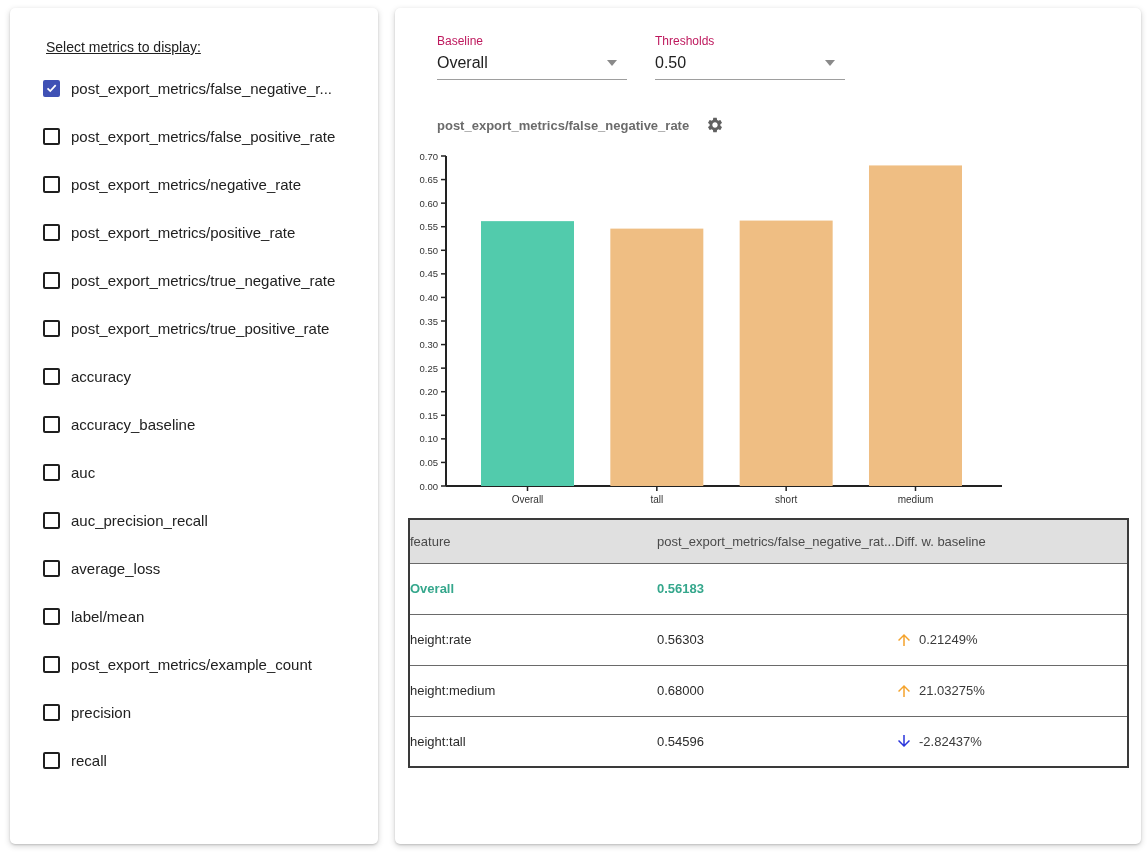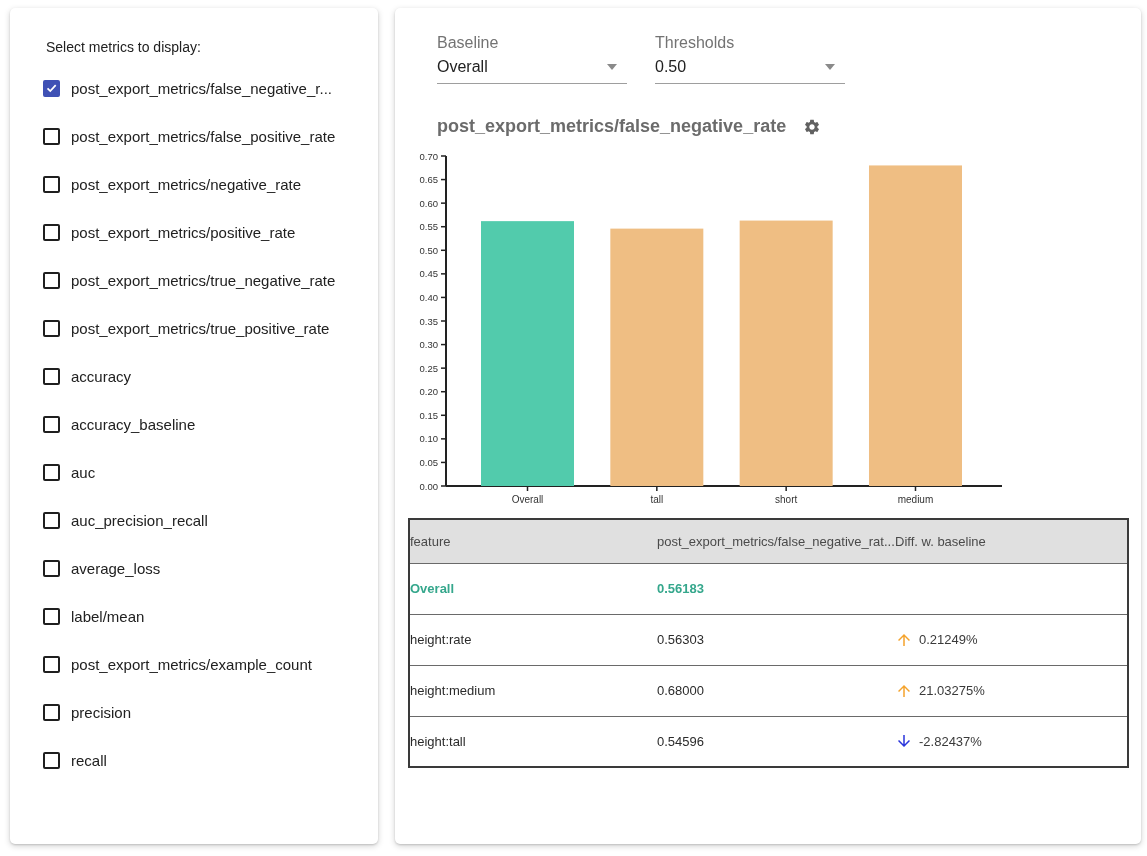--- a/index.html
+++ b/index.html
@@ -4,43 +4,43 @@
 <style>
   * { margin:0; padding:0; box-sizing:border-box; }
   html,body { width:1147px; height:856px; background:#ffffff;
     font-family:"Liberation Sans","DejaVu Sans",sans-serif; color:#212121; overflow:hidden; }
   .card { position:absolute; background:#fff; border-radius:5px;
     box-shadow:0 1px 2px rgba(0,0,0,.14), 0 2px 6px rgba(0,0,0,.18); }
   .left-card  { left:10px;  top:8px; width:368px; height:836px; }
   .right-card { left:395px; top:8px; width:746px; height:836px; }
 
   
-  .panel-title { position:absolute; left:36px; top:31px; font-size:14px; color:#212121; }
+  .panel-title { position:absolute; left:36px; top:31px; font-size:14px; color:#212121;text-decoration:underline; }
   .metric-list { position:absolute; left:33px; top:56px; right:8px; }
   .metric-item { height:48px; display:flex; align-items:center; cursor:pointer; }
   .cbox { width:17px; height:17px; border:2px solid #1f1f1f; border-radius:2px;
     flex:0 0 auto; display:flex; align-items:center; justify-content:center; background:#fff; }
   .cbox.checked { border-color:#3F51B5; background:#3F51B5; }
   .cbox svg { width:14px; height:14px; }
   .metric-label { margin-left:11px; font-size:15px; color:#212121; white-space:nowrap; }
   .metric-item.selected .metric-label { font-weight:normal; }
 
   
   .controls { position:absolute; left:42px; top:26px; display:flex; gap:28px; }
   .select-field { width:190px; cursor:pointer; }
-  .select-label { font-size:16px; color:#737373; margin-bottom:4px; }
+  .select-label { font-size:12px; color:#be185d; margin-bottom:4px; }
   .select-row { display:flex; align-items:center; justify-content:space-between;
     border-bottom:1px solid #9e9e9e; padding:2px 10px 7px 0; }
   .select-value { font-size:16px; color:#212121; }
   .dd-arrow { width:0; height:0; border-left:5px solid transparent;
     border-right:5px solid transparent; border-top:6px solid #8a8a8a; }
 
   
   .chart-header { position:absolute; left:42px; top:108px; display:flex; align-items:center; gap:17px; }
-  .chart-title { font-size:18px; font-weight:bold; color:#6b6b6b; }
+  .chart-title { font-size:13px; font-weight:bold; color:#6b6b6b; }
   .gear { width:18px; height:18px; cursor:pointer; }
   .gear svg { width:18px; height:18px; fill:#616161; }
 
   
   #chart { position:absolute; left:0; top:138px; }
   #chart text { font-family:"Liberation Sans","DejaVu Sans",sans-serif; }
 
   
   .metrics-table { position:absolute; left:13px; top:510px; width:721px;
     border-collapse:collapse; border:2px solid #3a3a3a; table-layout:fixed; }

